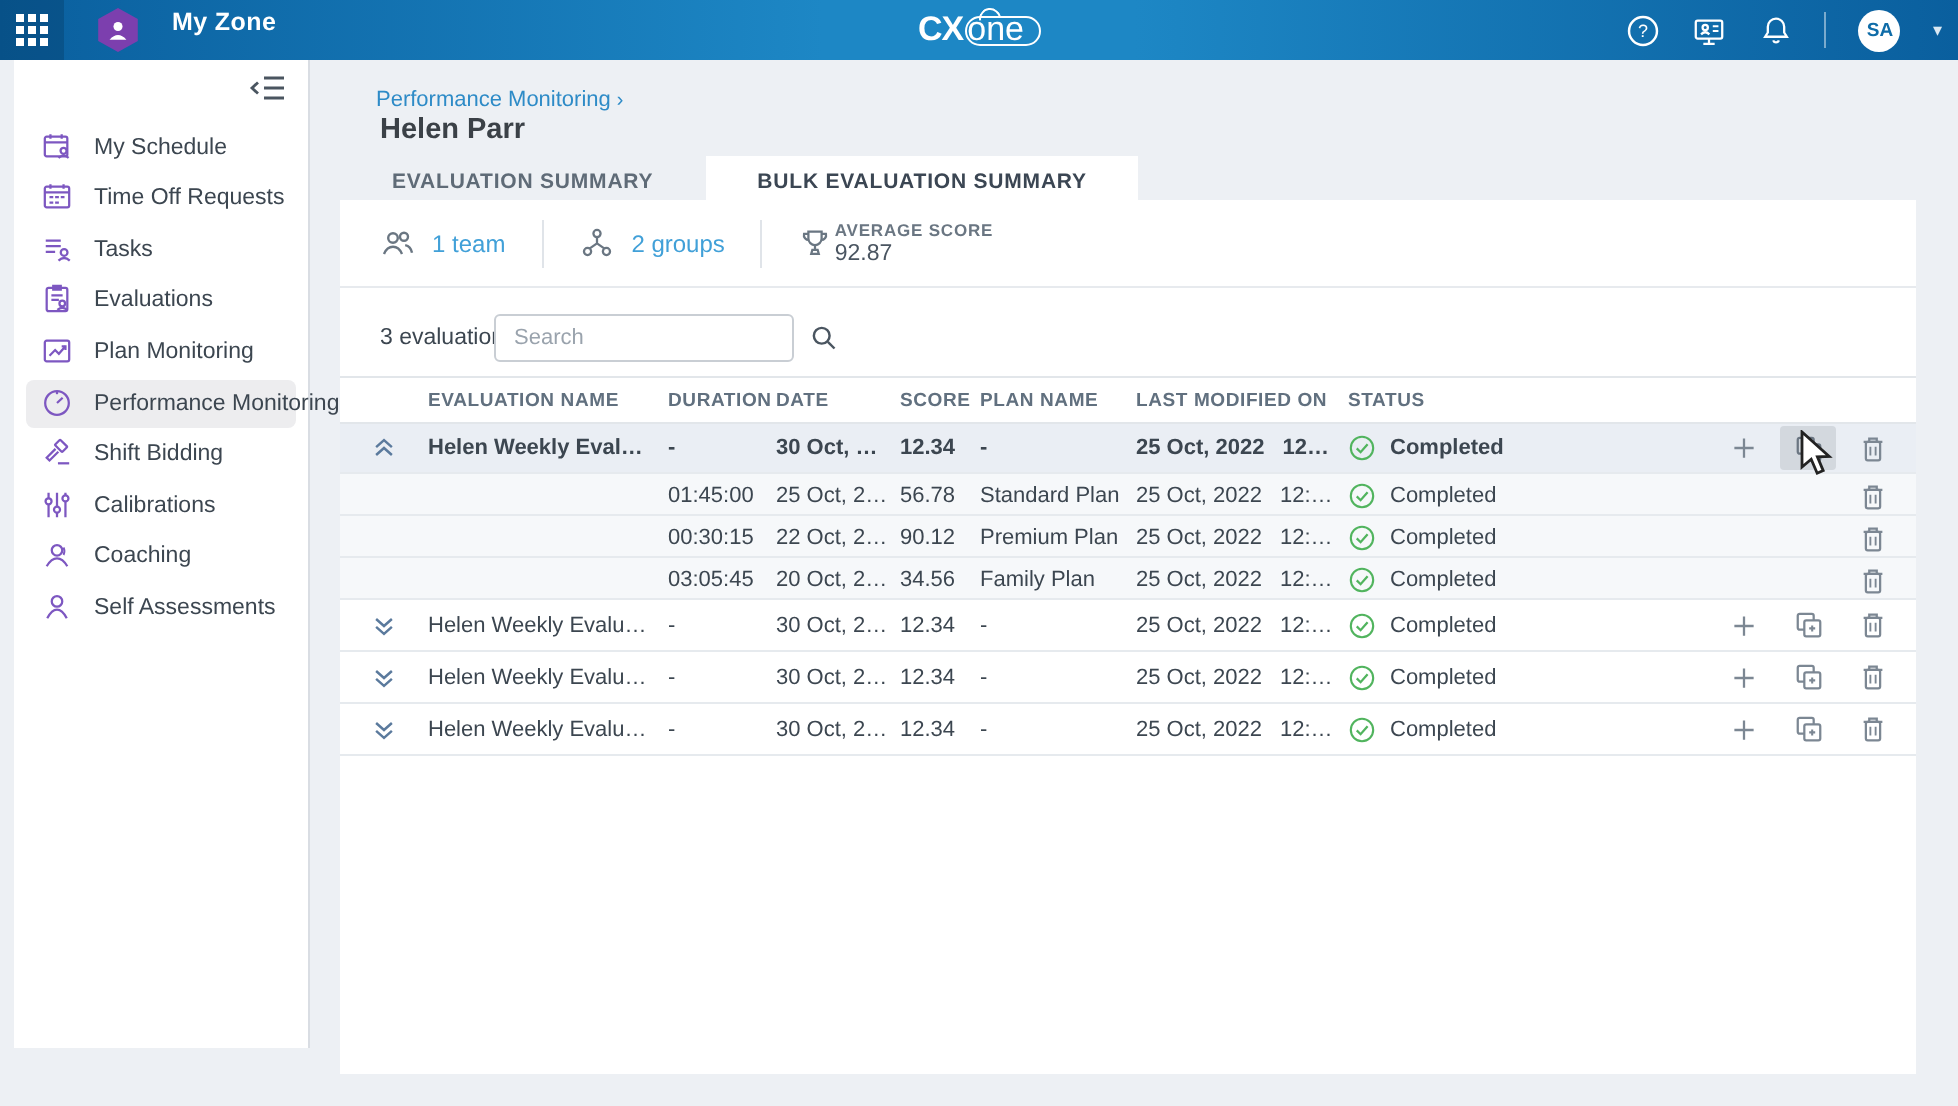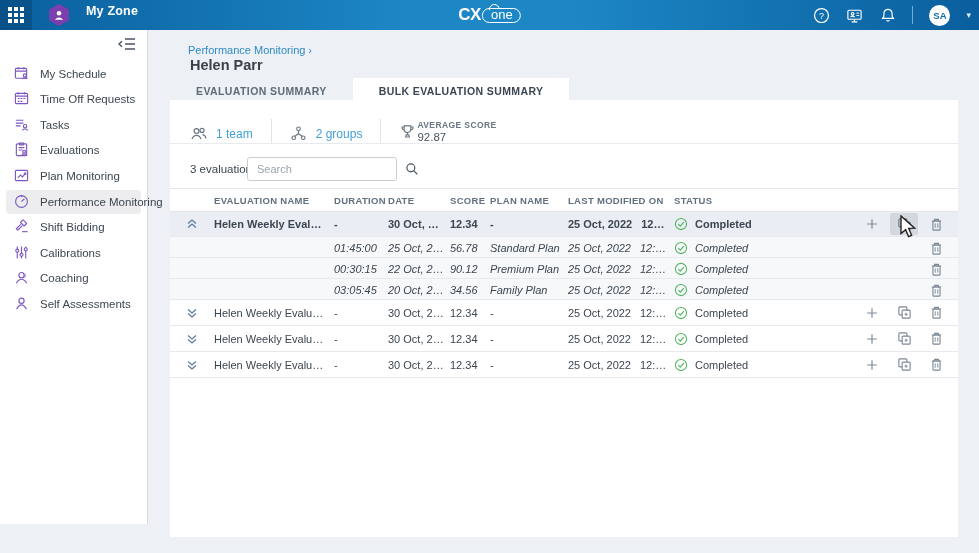--- a/index.html
+++ b/index.html
@@ -18,36 +18,36 @@
   .hexwrap { margin-left:16px; display:flex; gap:16px; }
   .hex { width:22px; height:22px; background:#7c3fae;
     clip-path:polygon(50% 0,95% 25%,95% 75%,50% 100%,5% 75%,5% 25%);
     display:flex; align-items:center; justify-content:center; }
   .hex .ph { width:14px; height:14px; }
   .appname { font-size:12.5px; font-weight:700; letter-spacing:.2px; }
   .logo { position:absolute; left:50%; transform:translateX(-50%); top:0; height:30px;
     display:flex; align-items:center; }
   .logo .cx { font-size:17px; font-weight:700; letter-spacing:-0.5px; }
   .cloud { position:relative; margin-left:1px; border:1.6px solid #fff; border-radius:10px;
-    padding:0 7px 0 8px; font-size:13px; font-weight:400; height:15px; line-height:12px; }
+    padding:0 7px 0 0; font-size:17px; font-weight:400; height:15px; line-height:12px; }
   .cloud::before { content:""; position:absolute; top:-5px; left:6px; width:9px; height:9px;
     border:1.6px solid #fff; border-radius:50%; border-bottom-color:transparent;
     border-right-color:transparent; transform:rotate(38deg); background:transparent; }
   .topright { position:absolute; right:8px; top:0; height:30px; display:flex;
     align-items:center; gap:16px; }
   .tbico { width:17px; height:17px; display:flex; align-items:center; justify-content:center;
     cursor:pointer; }
   .tdivider { width:1px; height:18px; background:rgba(255,255,255,.45); }
   .avatar { width:21px; height:21px; border-radius:50%; background:#fff; color:#0f6ca8;
     font-size:9.5px; font-weight:700; display:flex; align-items:center; justify-content:center;
     cursor:pointer; }
   .caret { font-size:9px; color:#dbe9f3; cursor:pointer; }
 
   
-  .sidebar { position:absolute; top:30px; left:0; width:148px; height:494px; background:#fff;
+  .sidebar { position:absolute; top:30px; left:7px; width:148px; height:494px; background:#fff;
     border-right:1px solid #d9dde3;padding-left:22px; }
   .collapse-btn { position:absolute; top:6px; right:10px; width:20px; height:18px;
     cursor:pointer; color:#4a5560; }
   .side-menu { position:absolute; top:30px; left:0; width:100%; }
   .side-item { display:flex; align-items:center; gap:10px; height:24px; margin:1.6px 6px;
     padding:0 8px; border-radius:4px; cursor:pointer; color:#3c4650; }
   .side-item.active { background:#ededef; }
   .side-icon { width:16px; height:16px; color:#7d57c1; flex:0 0 16px; }
   .side-icon svg { display:block; }
   .side-label { font-size:11.5px; white-space:nowrap; }
@@ -61,21 +61,21 @@
     color:#3b4147; }
 
   .tabs { position:absolute; top:48px; left:21px; display:flex; height:28px; }
   .tab { padding:0 26px; display:flex; align-items:center; font-size:10.5px; font-weight:700;
     letter-spacing:.4px; color:#5f6b77; cursor:pointer; border-bottom:3px solid transparent; }
   .tab.active { background:#fff; color:#3b4653; border-bottom:3px solid #1c7fc0; }
 
   .card { position:absolute; top:70px; left:21px; width:788px; height:437px; background:#fff; }
 
   .summary { position:absolute; top:0; left:0; width:100%; height:44px;
-    border-bottom:1px solid #e7eaee; display:flex; align-items:flex-end; }
+    border-bottom:1px solid #e7eaee; display:flex; align-items:center; }
   .sum-link { display:flex; align-items:center; gap:8px; cursor:pointer; }
   .sum-ico { width:18px; height:18px; color:#6a7682; }
   .sum-text { font-size:12px; color:#41a0d8; }
   .sum-div { width:1px; height:24px; background:#e0e4e9; margin:0 18px; }
   .avg { display:flex; align-items:center; }
   .avg-label { font-size:8.5px; font-weight:700; letter-spacing:.4px; color:#6a7682; }
   .avg-value { font-size:11.5px; color:#4a5561; margin-top:1px; }
 
   .toolbar { position:absolute; top:56px; left:0; width:100%; height:26px; display:flex;
     align-items:center; }
@@ -91,21 +91,21 @@
   .tgrid { display:grid; grid-template-columns:44px 120px 54px 62px 40px 78px 106px 1fr 100px;
     align-items:center; }
   .thead { position:absolute; top:88px; left:0; width:100%; height:24px;
     border-top:1px solid #e2e6ea; border-bottom:1px solid #e2e6ea; }
   .th { font-size:9.5px; font-weight:700; letter-spacing:.3px; color:#61707f;
     white-space:nowrap; }
   .rows { position:absolute; top:112px; left:0; width:100%; }
   .trow { width:100%; border-bottom:1px solid #e6eaee; background:#fff; }
   .trow.emph { background:#eaeef4; }
   .trow.child { background:#f6f8fa; }
-  .trow.h24 { height:25px; } .trow.h21 { height:21px;font-style:italic; } .trow.h26 { height:26px; }
+  .trow.h24 { height:25px; } .trow.h21 { height:21px; } .trow.h26 { height:26px; }
   .td { font-size:11px; color:#3c4650; white-space:nowrap; overflow:hidden;
     text-overflow:ellipsis; padding-right:6px; }
   .trow.emph .td { font-weight:700; }
   .expander { display:flex; justify-content:center; color:#5b7a9d; cursor:pointer; }
   .mod-time { margin-left:9px; }
   .status-cell { display:flex; align-items:center; gap:7px; }
   .check { width:14px; height:14px; color:#51b45e; flex:0 0 14px; }
   .actions { display:flex; align-items:center; justify-content:flex-end; gap:4px;
     padding-right:8px; }
   .icon-btn { width:28px; height:22px; display:flex; align-items:center; justify-content:center;

